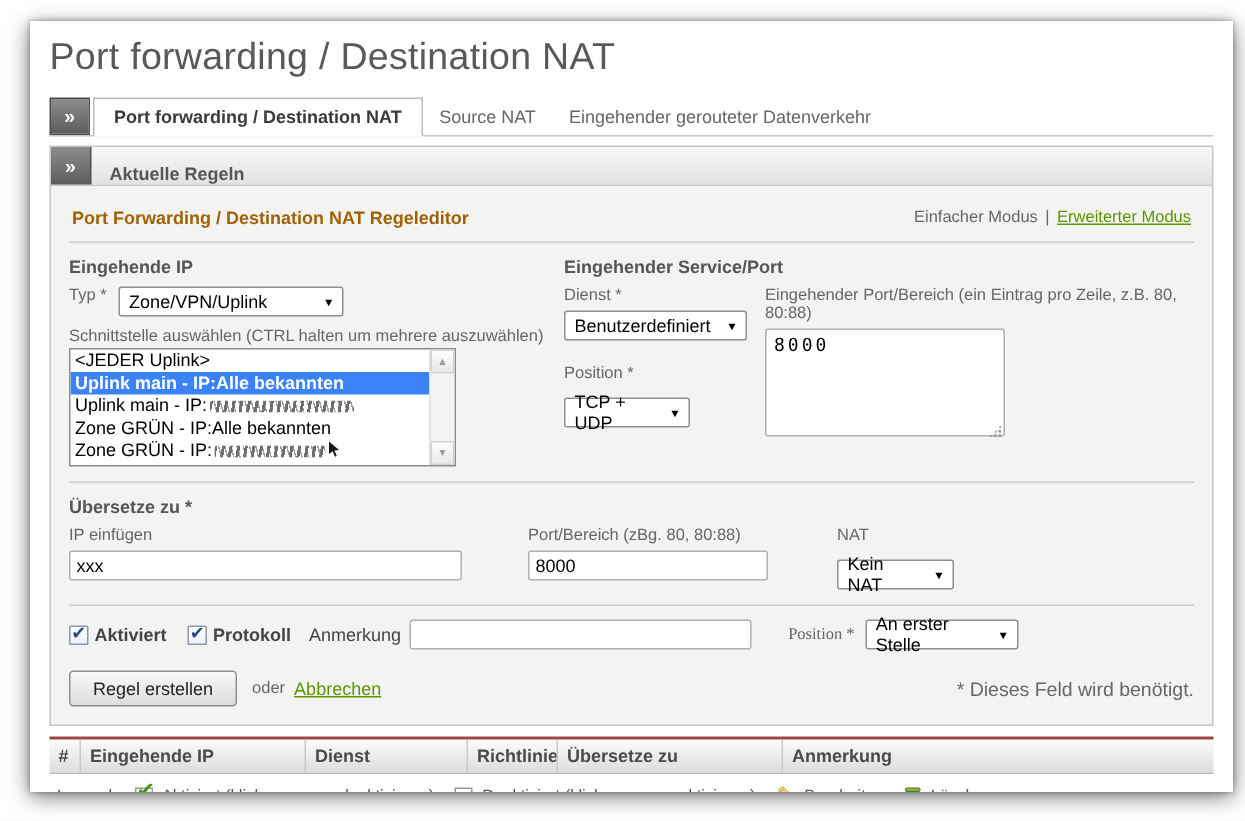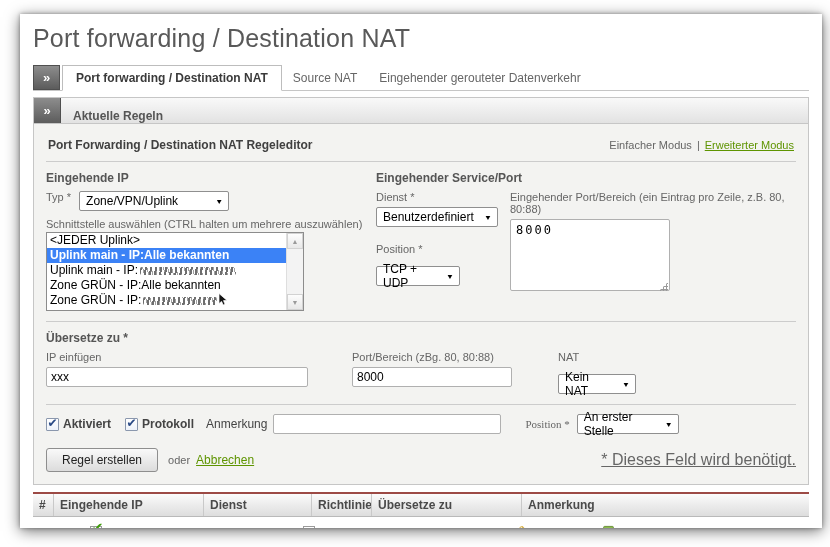--- a/index.html
+++ b/index.html
@@ -23,21 +23,21 @@
   .secbar { margin:6px 13px 0; height:27px; border:1px solid #c6c6c6; display:flex; align-items:stretch;
     background:linear-gradient(#f9f9f9,#e2e2e2); }
   .secbar .chevbox { height:auto; margin:0; border:none; border-right:1px solid #4f4f4f; }
   .secbar .sectitle { font-size:12px; font-weight:bold; color:#555; align-self:center; padding-left:12px;margin-top:10px; }
 
   
   .panel { margin:0 13px; border:1px solid #c6c6c6; border-top:none; background:#f3f3f1;
     padding:10px 12px 12px; }
   .ed-head { display:flex; justify-content:space-between; align-items:center;
     padding:4px 2px 9px; border-bottom:1px solid #ccc; }
-  .ed-title { font-size:12px; font-weight:bold; color:#404040; }
+  .ed-title { font-size:12px; font-weight:bold; color:#a16207; }
   .modes { font-size:11px; color:#666; }
   .modes .sep { margin:0 5px; }
   a.greenlink { color:#5e9400; text-decoration:underline; cursor:pointer; }
 
   .cols { display:flex; padding-top:9px; }
   .col-left { width:334px; }
   .col-right { flex:1; padding-left:8px; }
   .h { font-size:12px; font-weight:bold; color:#555; margin-bottom:6px; }
   .lbl { font-size:11px; color:#666; }
   .row { display:flex; align-items:flex-start; }
@@ -91,21 +91,21 @@
     justify-content:center; cursor:pointer; }
   .cbx .chk { color:#2a4a85; font-size:12px; font-weight:bold; line-height:1; margin-top:-2px; }
   .cblab { font-size:12px; font-weight:bold; color:#444; margin:0 0 0 4px; }
 
   .actrow { display:flex; align-items:center; margin-top:14px; }
   .btn { background:linear-gradient(#f9f9f9,#dcdcdc); border:1px solid #8e8e8e; border-radius:3px;
     padding:4px 15px; font-size:12px; color:#222; cursor:pointer;
     font-family:"Liberation Sans","DejaVu Sans",sans-serif; }
   .ortext { font-size:11px; color:#666; margin:0 6px 0 10px; }
   .cancel { font-size:12px; }
-  .required-note { margin-left:auto; font-size:16px; color:#666;text-decoration:underline; }
+  .required-note { margin-left:auto; font-size:13px; color:#666; }
 
   
   .thead { display:flex; margin:7px 13px 0; background:linear-gradient(#fbfbfb,#dddddd);
     border-top:2px solid #9c4a45; border-bottom:1px solid #b9b9b9; }
   .th { font-size:12px; font-weight:bold; color:#4a4a4a; padding:4px 6px;
     border-right:1px solid #c9c9c9; white-space:nowrap; overflow:hidden; }
   .th:last-child { border-right:none; }
   .w-num{width:21px;} .w-eip{width:150px;} .w-dienst{width:108px;} .w-richt{width:60px;}
   .w-uber{width:150px;} .w-anm{width:127px;} .w-akt{flex:1;}
 

